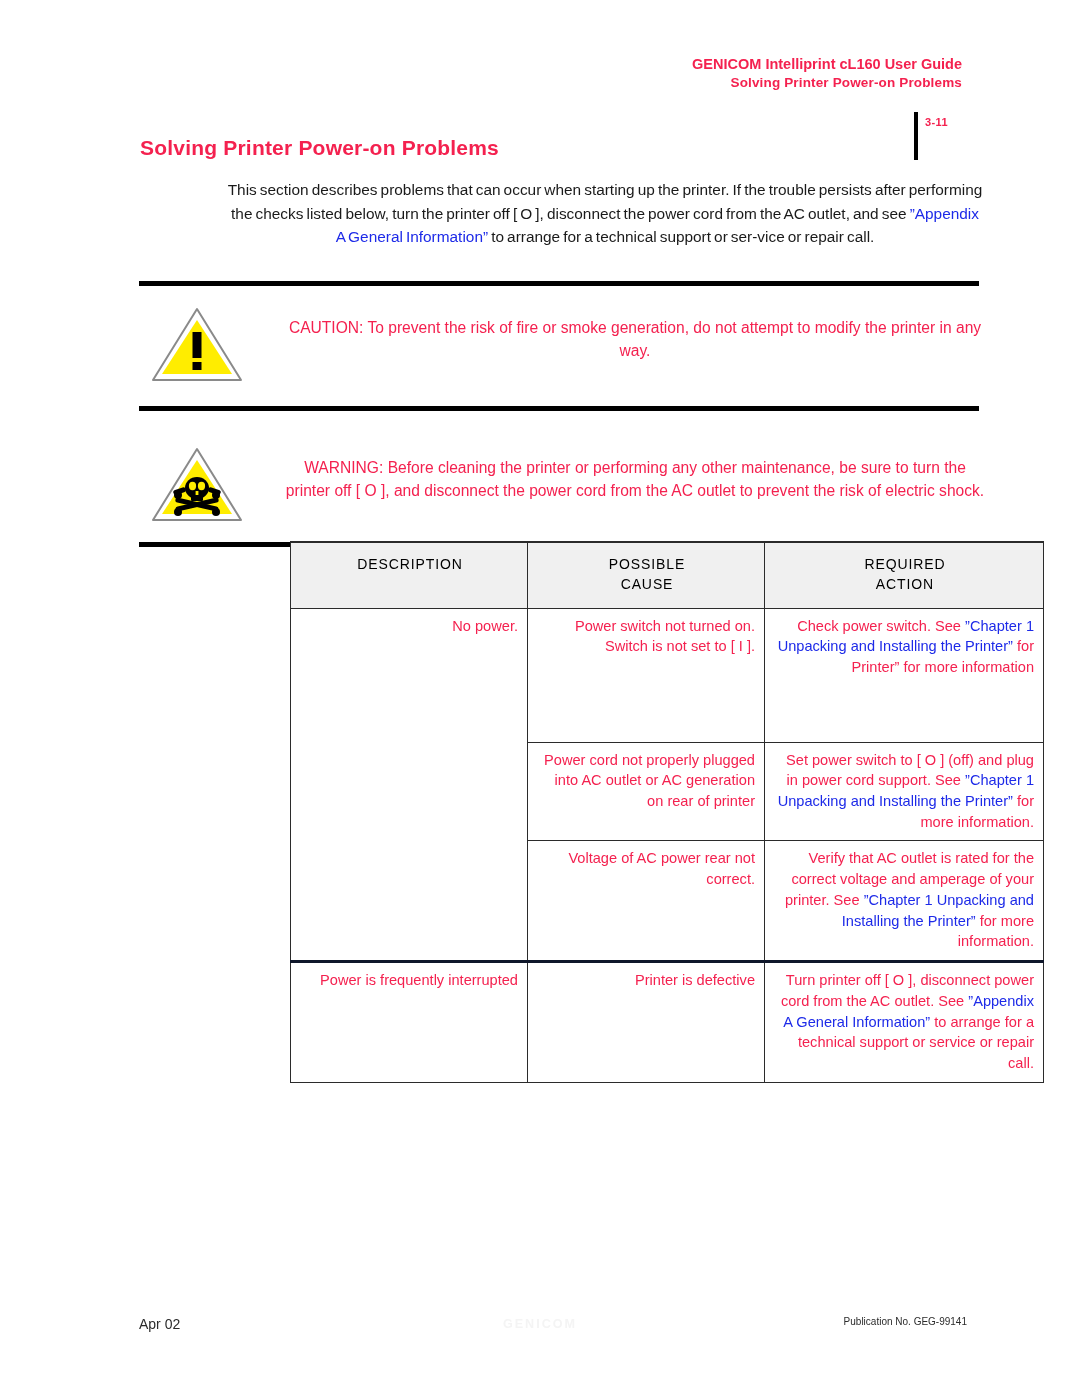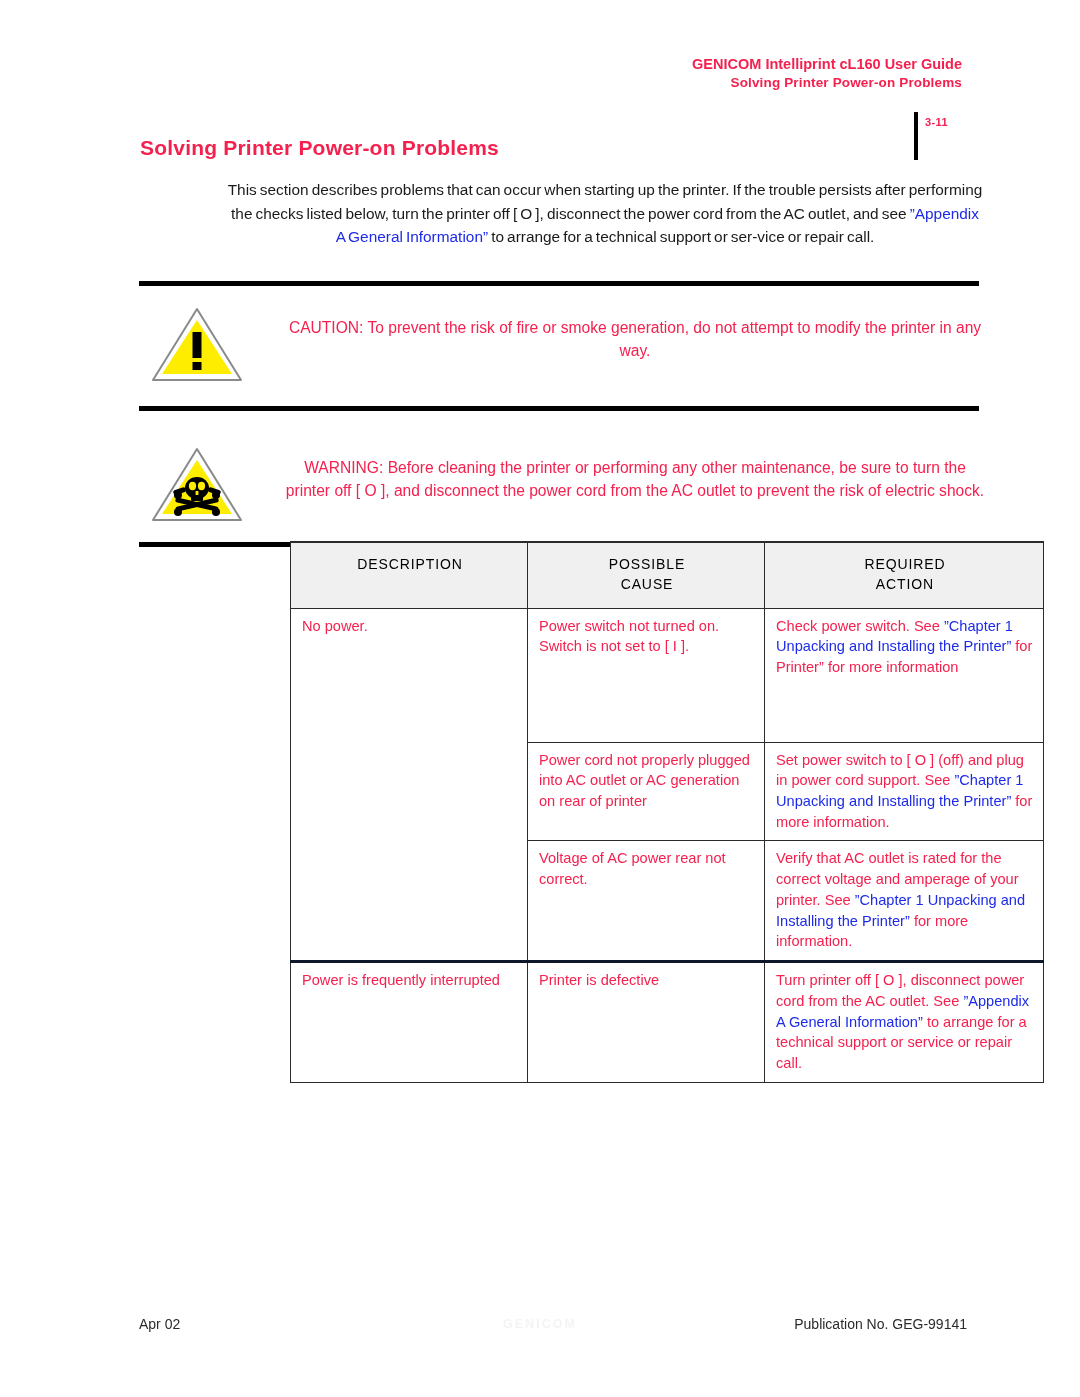--- a/index.html
+++ b/index.html
@@ -150,21 +150,21 @@
     table-layout: fixed;
   }
   .tbl td, .tbl th {
     border: 1px solid #2b2b2b;
     vertical-align: top;
     padding: 7px 9px 8px 11px;
     font-size: 14.6px;
     line-height: 1.42;
     color: #f4214f;
     font-weight: normal;
-    text-align: left;
+    text-align: right;
   }
   .tbl th {
     background: #f0f0f0;
     color: #000000;
     text-align: center;
     font-weight: normal;
     font-size: 14px;
     letter-spacing: 0.9px;
     padding-top: 11px;
     padding-bottom: 13px;
@@ -200,21 +200,21 @@
     text-align: center;
     font-size: 12.6px;
     font-weight: bold;
     letter-spacing: 2px;
     color: #f4f4f4;
   }
   .footer-right {
     position: absolute;
     right: 113px;
     top: 1316px;
-    font-size: 14px;
+    font-size: 10px;
     color: #2b2b2b;
   }
 </style>
 </head>
 <body>
 
 <div class="page">
 
   <div class="header">
     <div class="header-inner">

